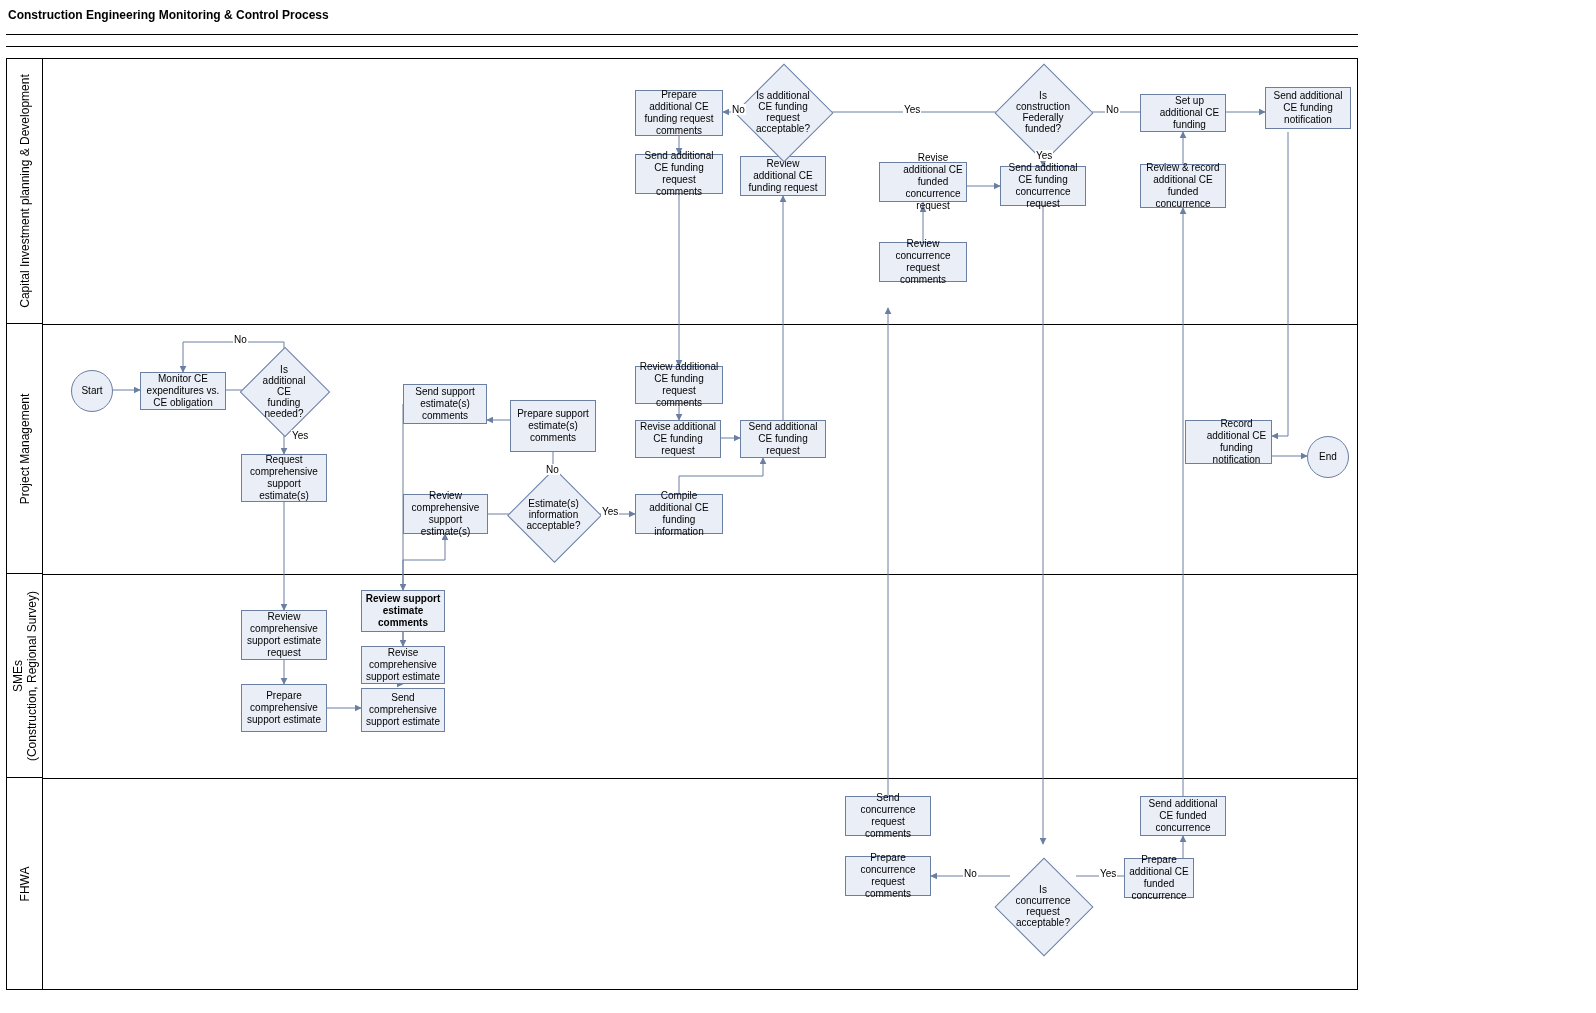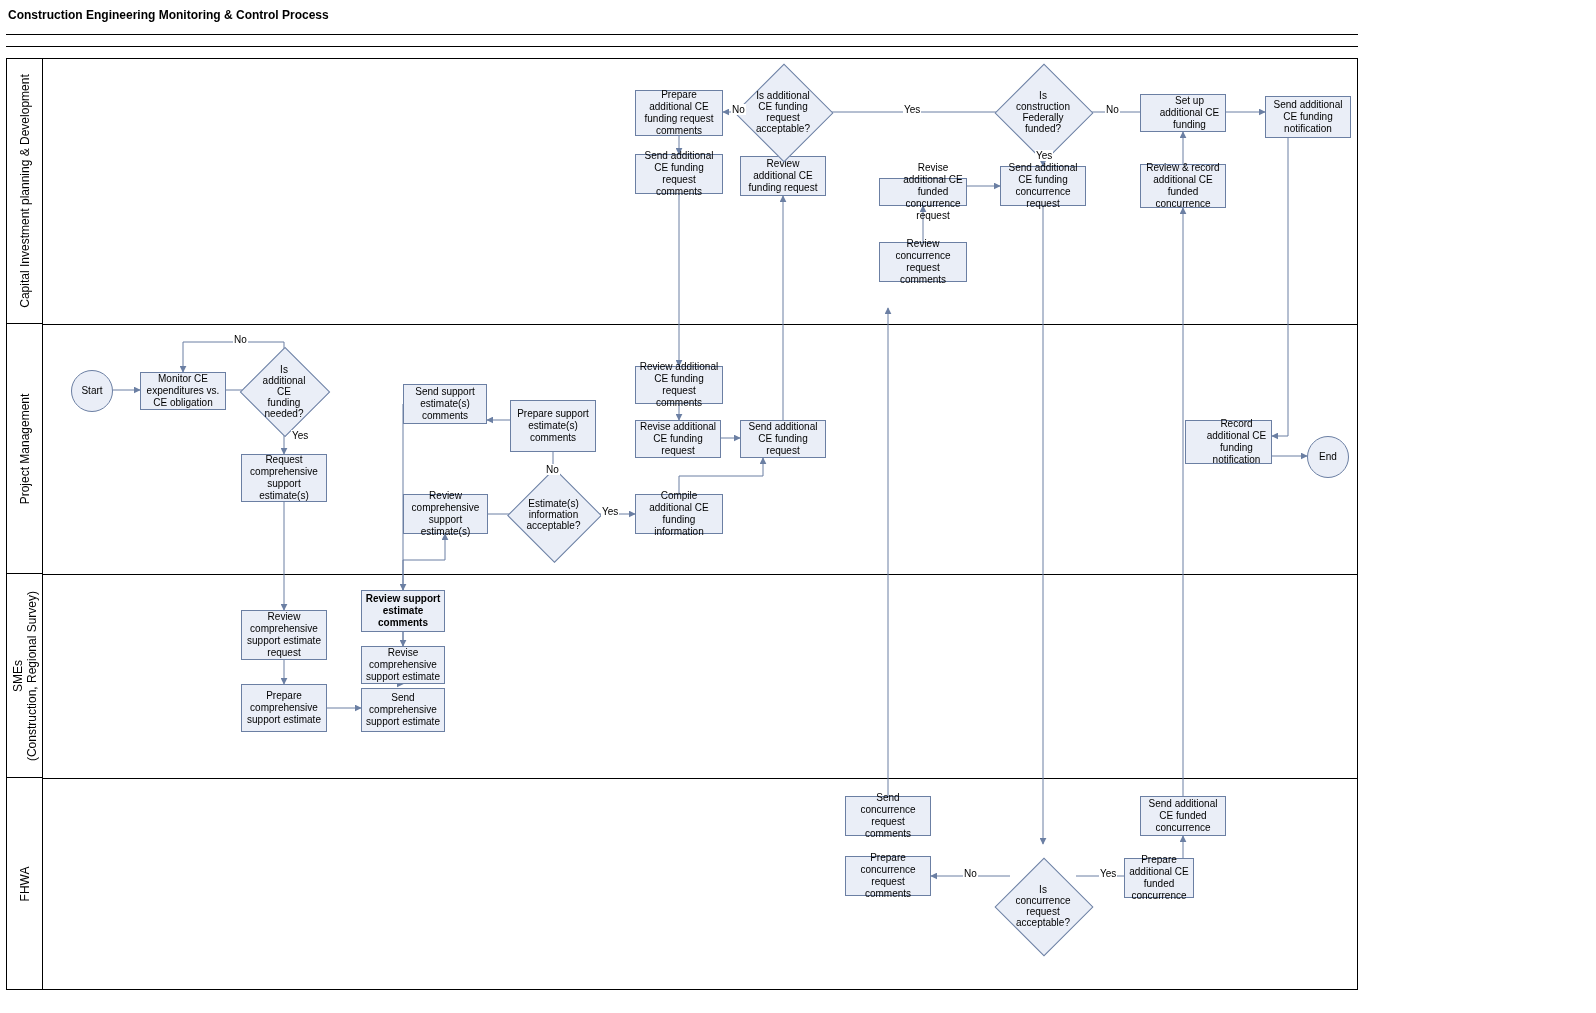--- a/index.html
+++ b/index.html
@@ -211,36 +211,36 @@
         <span>Review additional CE funding request</span>
       </div>
     <div class="diamond" style="left:706px;top:18px;width:68px;height:68px;">
       <div class="d-shape"></div>
         <div class="d-text">Is additional CE funding request acceptable?</div>
       </div>
     <div class="diamond" style="left:966px;top:18px;width:68px;height:68px;">
       <div class="d-shape"></div>
         <div class="d-text">Is construction Federally funded?</div>
       </div>
-    <div class="node" style="left:836px;top:118px;width:88px;height:28px;padding-left:23px;">
+    <div class="node" style="left:836px;top:102px;width:88px;height:40px;padding-left:23px;">
         <span>Revise additional CE funded concurrence request</span>
       </div>
     <div class="node" style="left:957px;top:106px;width:86px;height:40px;">
         <span>Send additional CE funding concurrence request</span>
       </div>
     <div class="node" style="left:836px;top:182px;width:88px;height:40px;">
         <span>Review concurrence request comments</span>
       </div>
     <div class="node" style="left:1097px;top:104px;width:86px;height:44px;">
         <span>Review &amp; record additional CE funded concurrence</span>
       </div>
     <div class="node" style="left:1097px;top:34px;width:86px;height:38px;padding-left:16px;">
         <span>Set up additional CE funding</span>
       </div>
-    <div class="node" style="left:1222px;top:36px;width:86px;height:42px;">
+    <div class="node" style="left:1222px;top:27px;width:86px;height:42px;">
         <span>Send additional CE funding notification</span>
       </div>
 
     <div class="node" style="left:802px;top:736px;width:86px;height:40px;">
         <span>Send concurrence request comments</span>
       </div>
     <div class="node" style="left:802px;top:796px;width:86px;height:40px;">
         <span>Prepare concurrence request comments</span>
       </div>
     <div class="diamond" style="left:966px;top:812px;width:68px;height:68px;">

